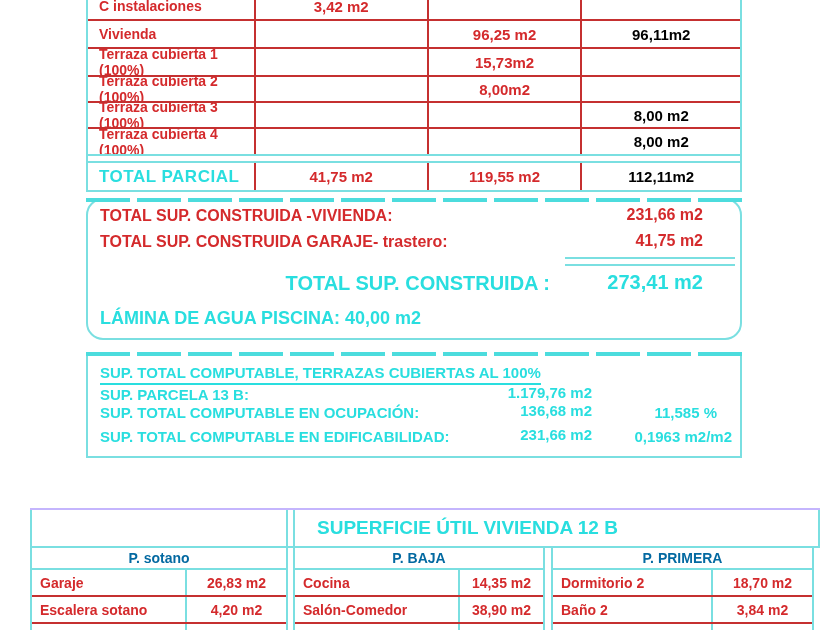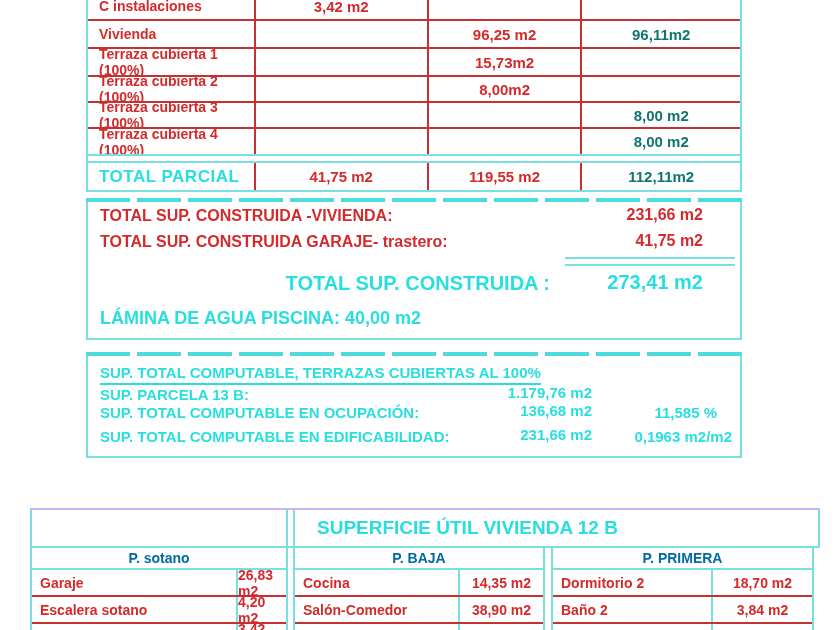--- a/index.html
+++ b/index.html
@@ -9,27 +9,27 @@
 
   
   .ttable{position:absolute;left:86px;top:-7px;width:656px;height:199px;box-sizing:border-box;
           border-left:2px solid #7adfe1;border-right:2px solid #7adfe1;border-bottom:2px solid #7adfe1;}
   .trow{display:flex;box-sizing:border-box;border-bottom:2px solid #c53030;}
   .trow.noline{border-bottom:none;}
   .tcell{box-sizing:border-box;display:flex;align-items:center;overflow:hidden;}
   .tlbl{width:174px;border-right:2px solid #c53030;padding-left:11px;font-size:14px;color:#d42a2c;}
   .tc1{width:180px;border-right:2px solid #c53030;justify-content:center;font-size:15px;color:#d42a2c;}
   .tc2{width:160px;border-right:2px solid #c53030;justify-content:center;font-size:15px;color:#d42a2c;}
-  .tc3{width:164px;justify-content:center;font-size:15px;color:#0f766e;}
+  .tc3{width:164px;justify-content:center;font-size:15px;color:#000000;}
   .dspacer{height:9px;box-sizing:border-box;border-top:2px solid #7adfe1;border-bottom:2px solid #7adfe1;}
   .totlbl{font-size:17px;color:#29dedf;letter-spacing:.5px;}
 
   
   .box{position:absolute;left:86px;width:656px;box-sizing:border-box;border:2px solid #7adfe1;}
-  .box1{top:198px;height:142px;}
+  .box1{top:198px;height:142px;border-radius:17px;}
   .box2{top:352px;height:106px;}
   .dash{position:absolute;left:-2px;right:-2px;top:-2px;height:4px;
         background:repeating-linear-gradient(90deg,#4cdcdd 0 44px,#ffffff 44px 51px);}
   .red16{font-size:16px;color:#d42a2c;}
   .cy16{font-size:15px;color:#29dedf;}
   .cy17{font-size:20px;color:#29dedf;}
   .cy18{font-size:18px;color:#29dedf;}
   .uline{border-bottom:2px solid #29dedf;padding-bottom:2px;}
   .dunder{position:absolute;left:477px;width:170px;top:57px;height:9px;box-sizing:border-box;
           border-top:2px solid #7adfe1;border-bottom:2px solid #7adfe1;}
@@ -44,21 +44,21 @@
   .sections{display:flex;}
   .sect{box-sizing:border-box;border-left:2px solid #7adfe1;border-right:2px solid #7adfe1;}
   .sect.s0{width:258px;} .sect.s1{width:252px;margin-left:5px;} .sect.s2{width:263px;margin-left:6px;}
   .shead{box-sizing:border-box;height:22px;border-bottom:2px solid #7adfe1;display:flex;
          align-items:center;justify-content:center;font-size:14px;color:#0369a1;}
   .srow{display:flex;box-sizing:border-box;height:27px;border-bottom:2px solid #c53030;}
   .sname{box-sizing:border-box;display:flex;align-items:center;padding-left:8px;
          border-right:2px solid #7adfe1;font-size:14px;color:#d42a2c;overflow:hidden;}
   .sval{box-sizing:border-box;flex:1;display:flex;align-items:center;justify-content:center;
         font-size:14px;color:#d42a2c;border-radius:9px;}
-  .s0 .sname{width:206px;} .s1 .sname{width:165px;} .s2 .sname{width:160px;}
+  .s0 .sname{width:155px;} .s1 .sname{width:165px;} .s2 .sname{width:160px;}
 </style>
 </head>
 <body>
 
 <div class="page">
 
   <div class="ttable">
     <div class="trow" style="height:28px">
       <div class="tcell tlbl">C instalaciones</div>
       <div class="tcell tc1">3,42 m2</div>

